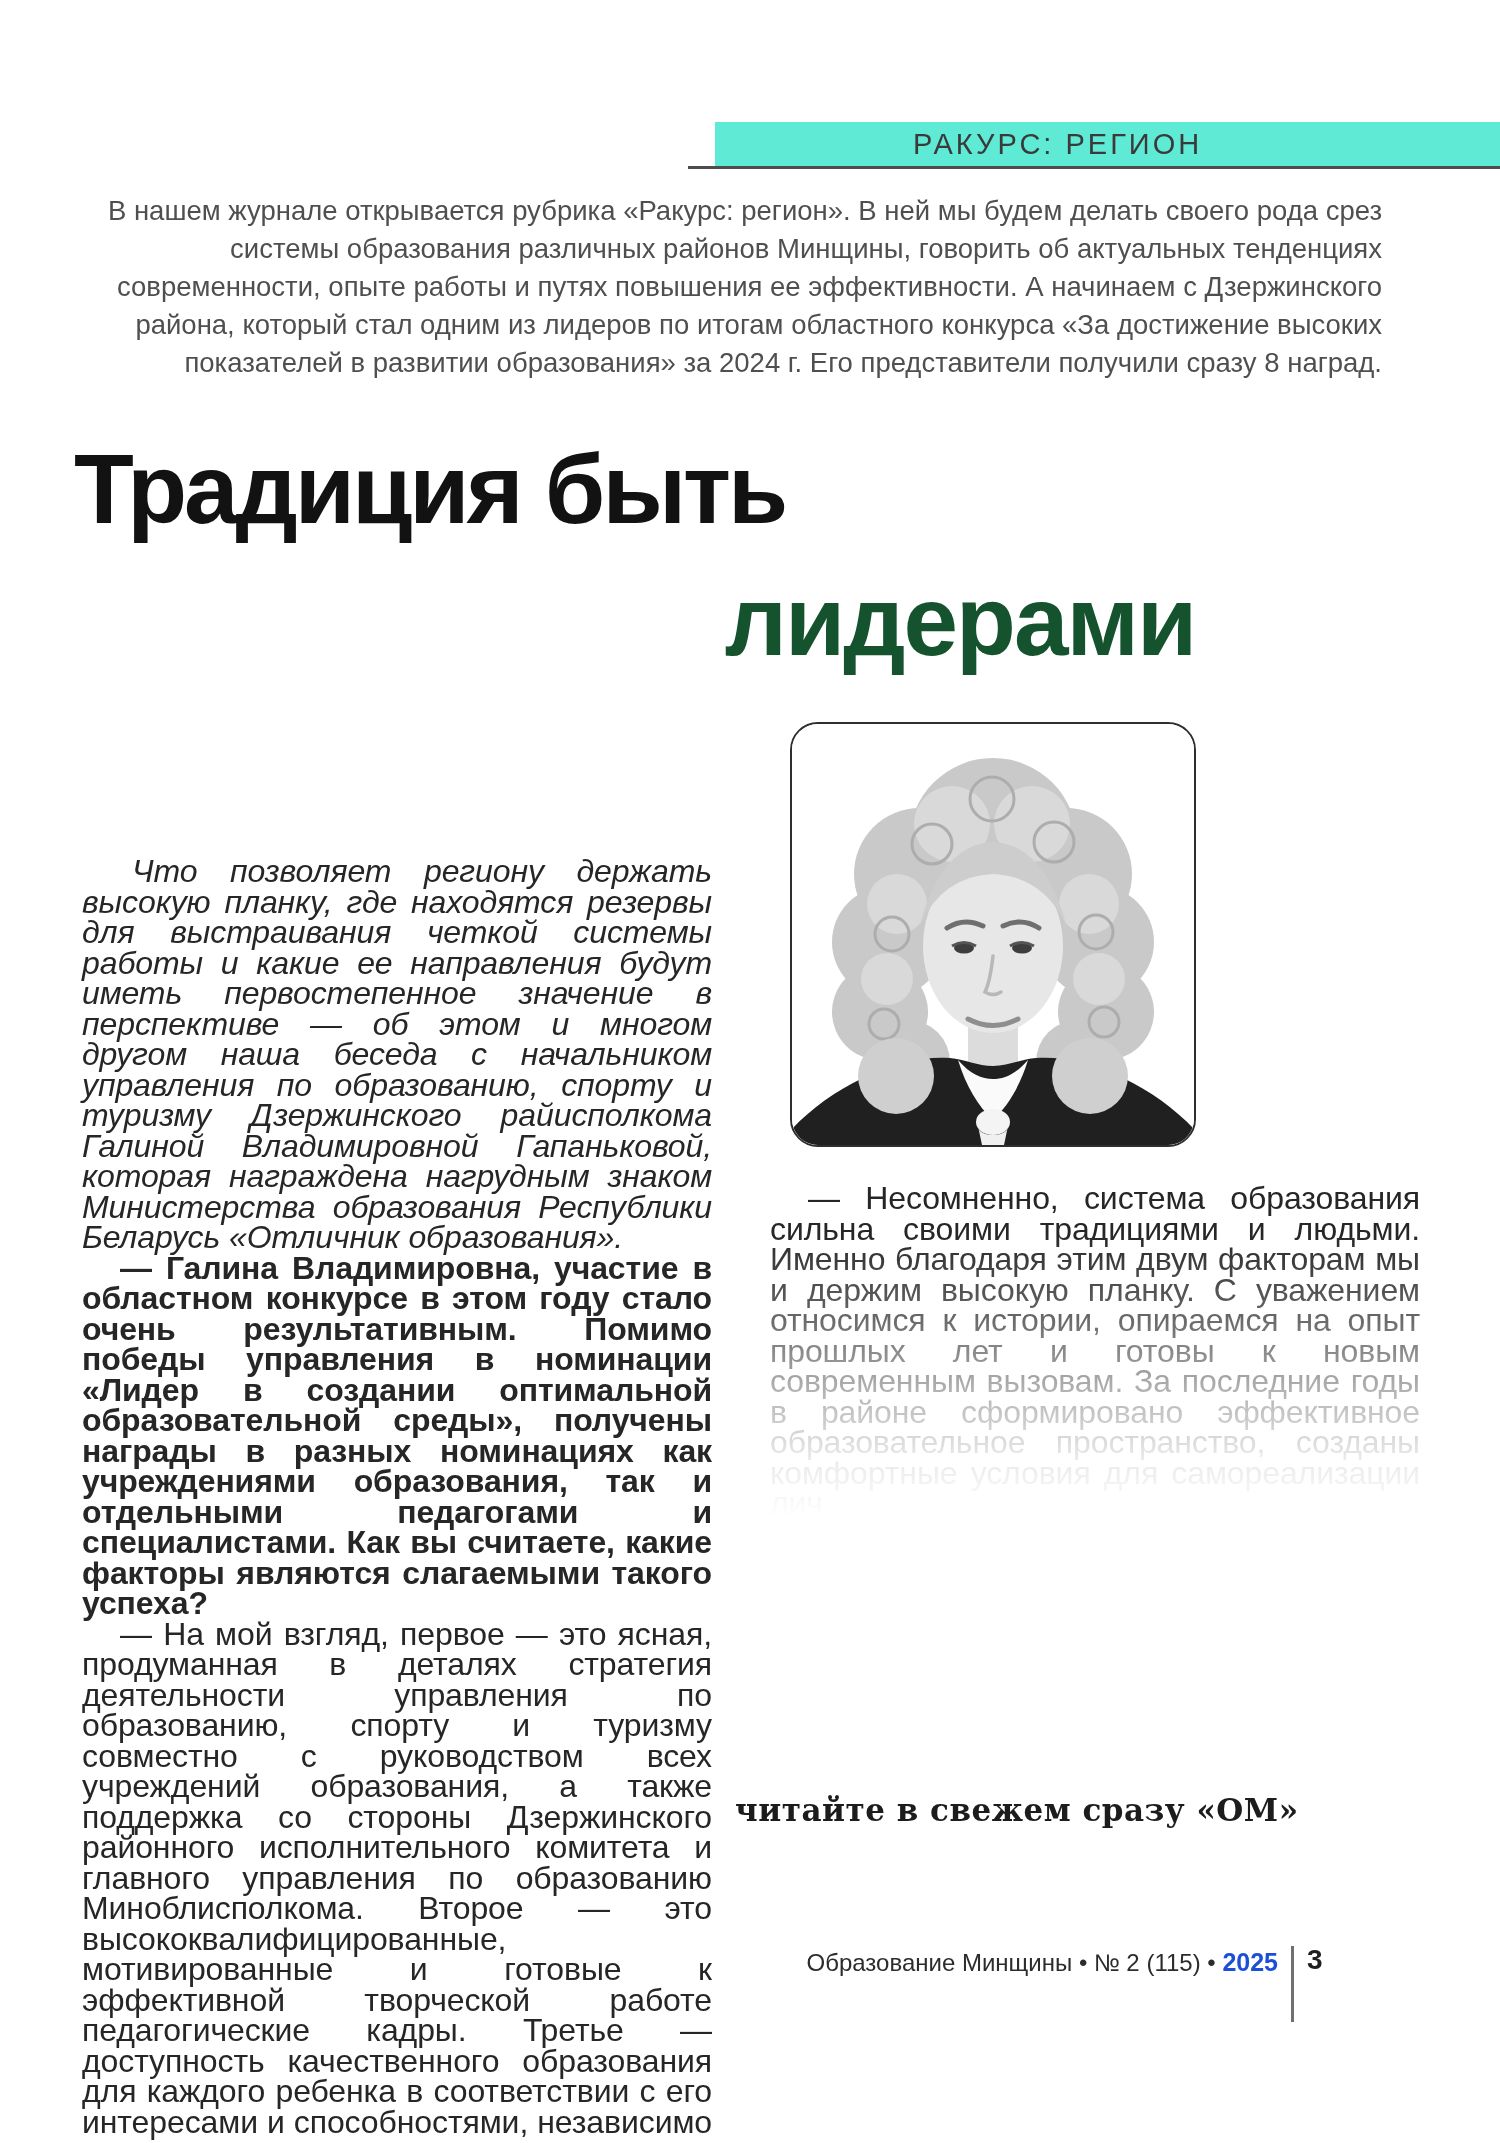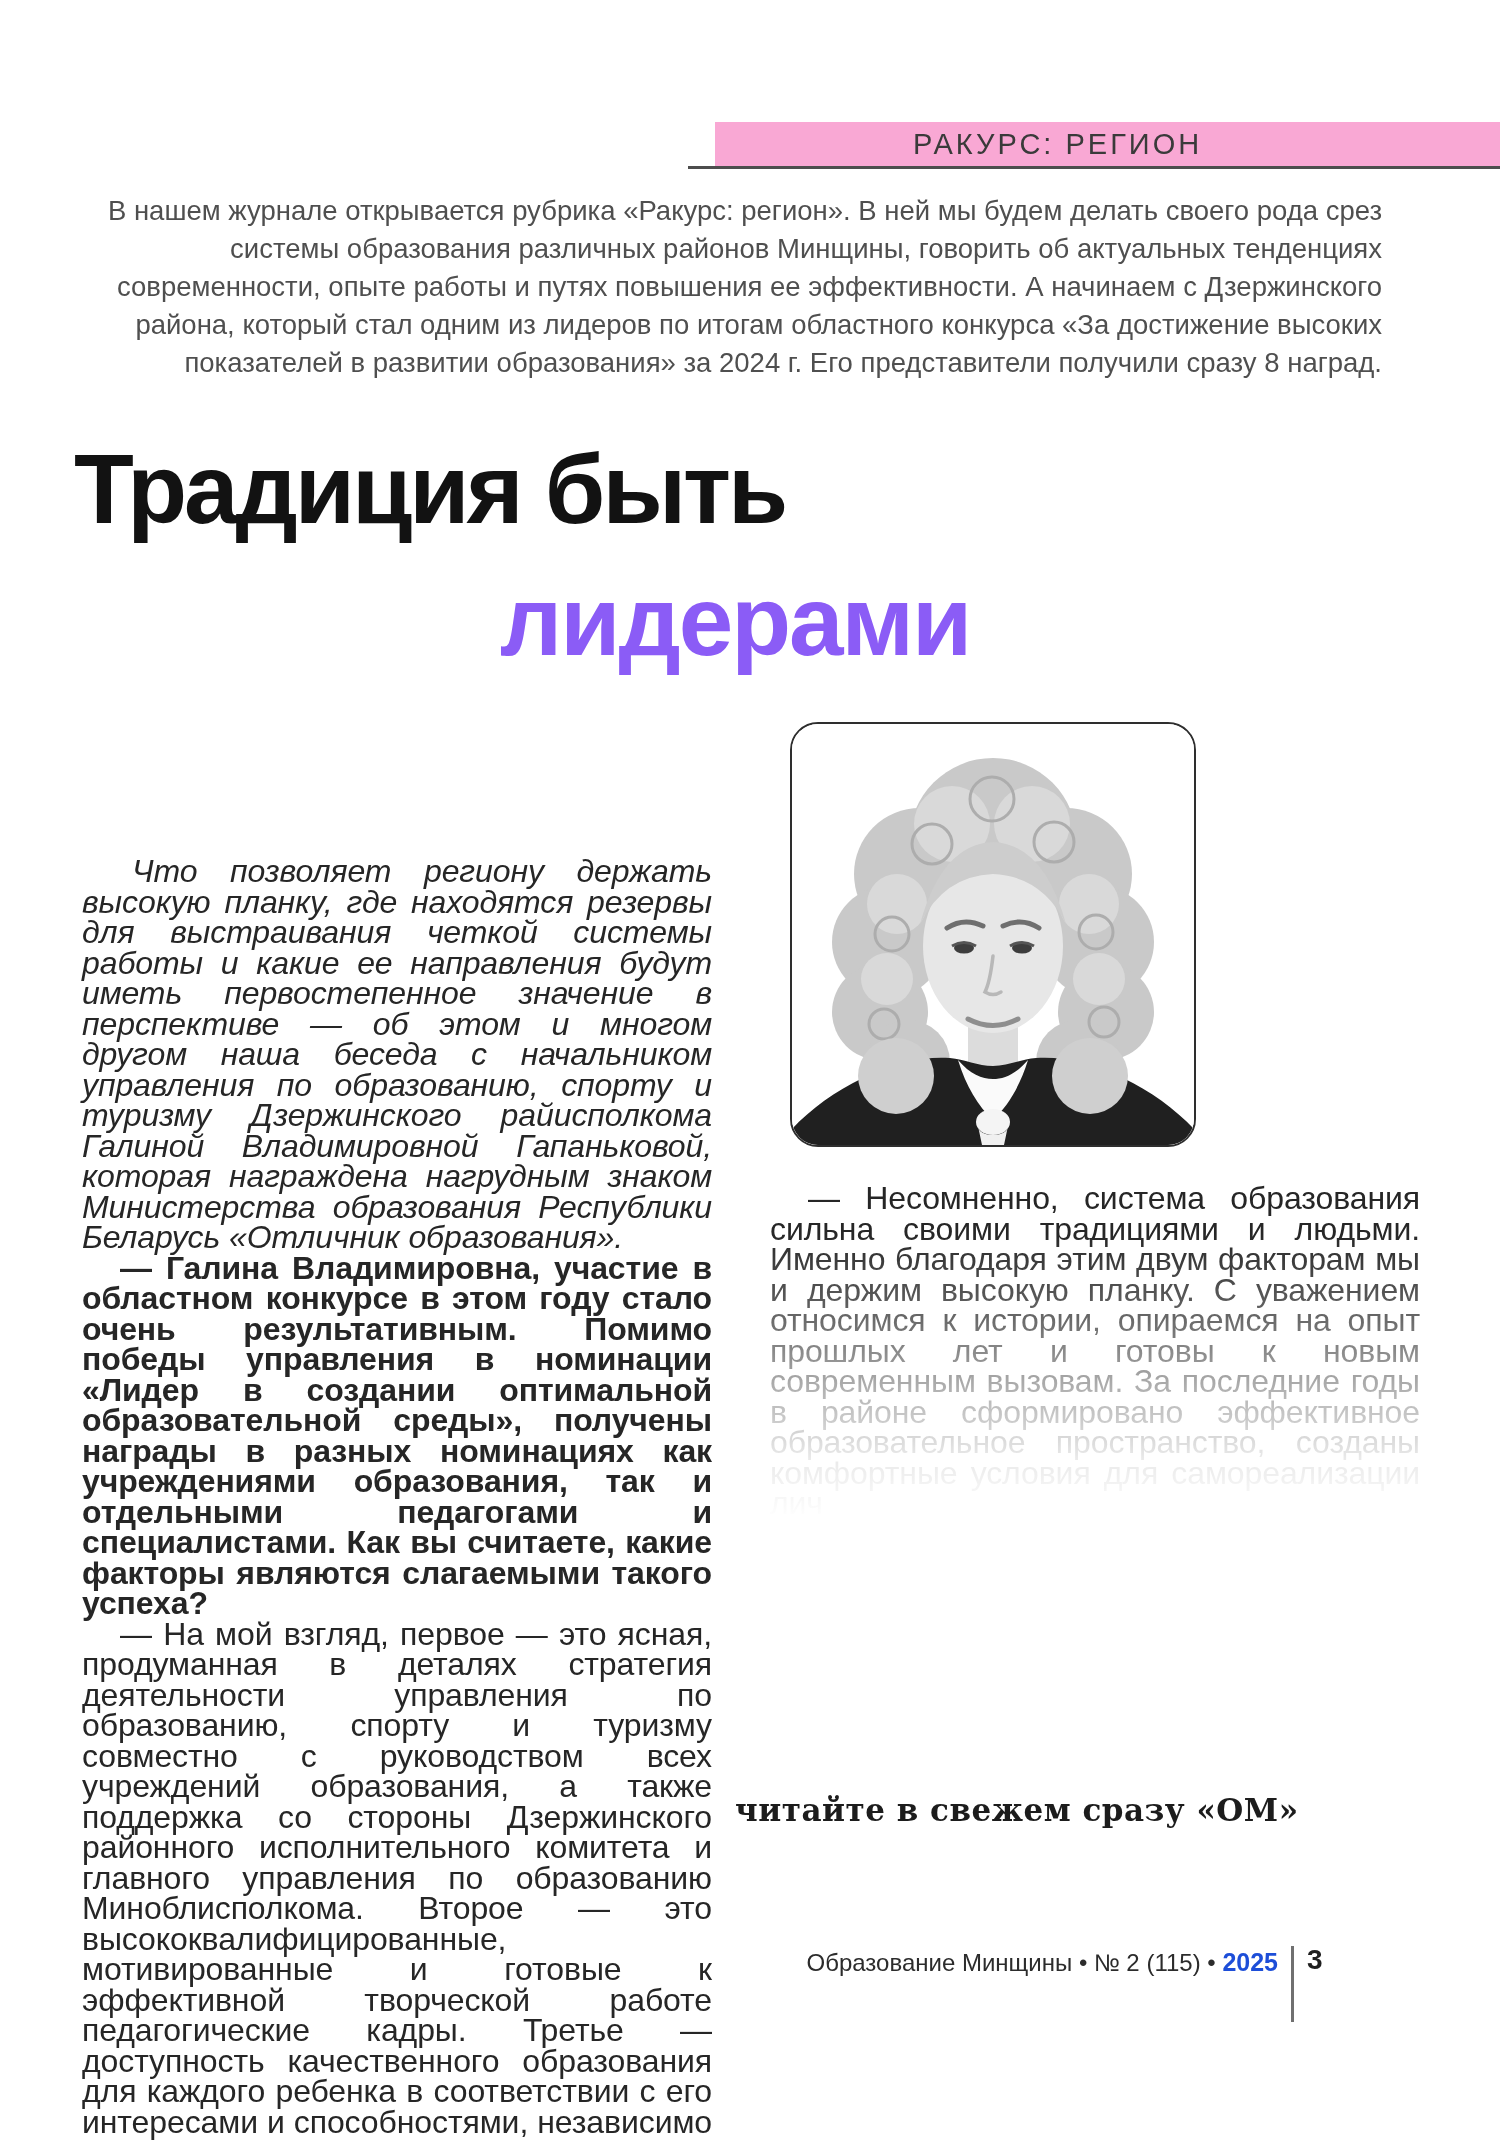--- a/index.html
+++ b/index.html
@@ -4,41 +4,41 @@
 <style>
   html, body { margin:0; padding:0; background:#ffffff; }
   #page {
     position:relative; width:1500px; height:2143px; background:#ffffff;
     font-family:"Liberation Sans", sans-serif; overflow:hidden;
   }
 
   
   .rubric-bar {
     position:absolute; left:715px; top:122px; width:785px; height:44px;
-    background:#f9a8d4; display:flex; align-items:center;
+    background:#5eead4; display:flex; align-items:center;
   }
   .rubric-bar span {
     margin-left:198px; font-size:29px; letter-spacing:3px; color:#3a3a3a; font-weight:400;
   }
   .rubric-rule { position:absolute; left:688px; top:166px; width:812px; height:3px; background:#4d4d4d; }
 
   
   .intro {
     position:absolute; left:82px; top:192px; width:1300px; margin:0;
     font-size:27.5px; line-height:38px; color:#4f4f4f;text-align:right;
   }
 
   
   .headline-black {
     position:absolute; left:74px; top:440px; margin:0; line-height:1;
     font-size:98px; font-weight:700; letter-spacing:-3px; color:#121212;
   }
   .headline-gray {
     position:absolute; left:500px; top:572px; width:920px; margin:0; line-height:1;
-    text-align:left; font-size:98px; font-weight:700; letter-spacing:-2px; color:#8b5cf6;
+    text-align:center; font-size:98px; font-weight:700; letter-spacing:-2px; color:#14532d;
   }
 
   
   .subheading {
     position:absolute; left:82px; top:712px; width:560px; margin:0;
     font-size:38px; line-height:49px; font-weight:700; color:#8f8f8f;
   }
 
   
   .col-left  { position:absolute; left:82px;  top:856px; width:630px; }

